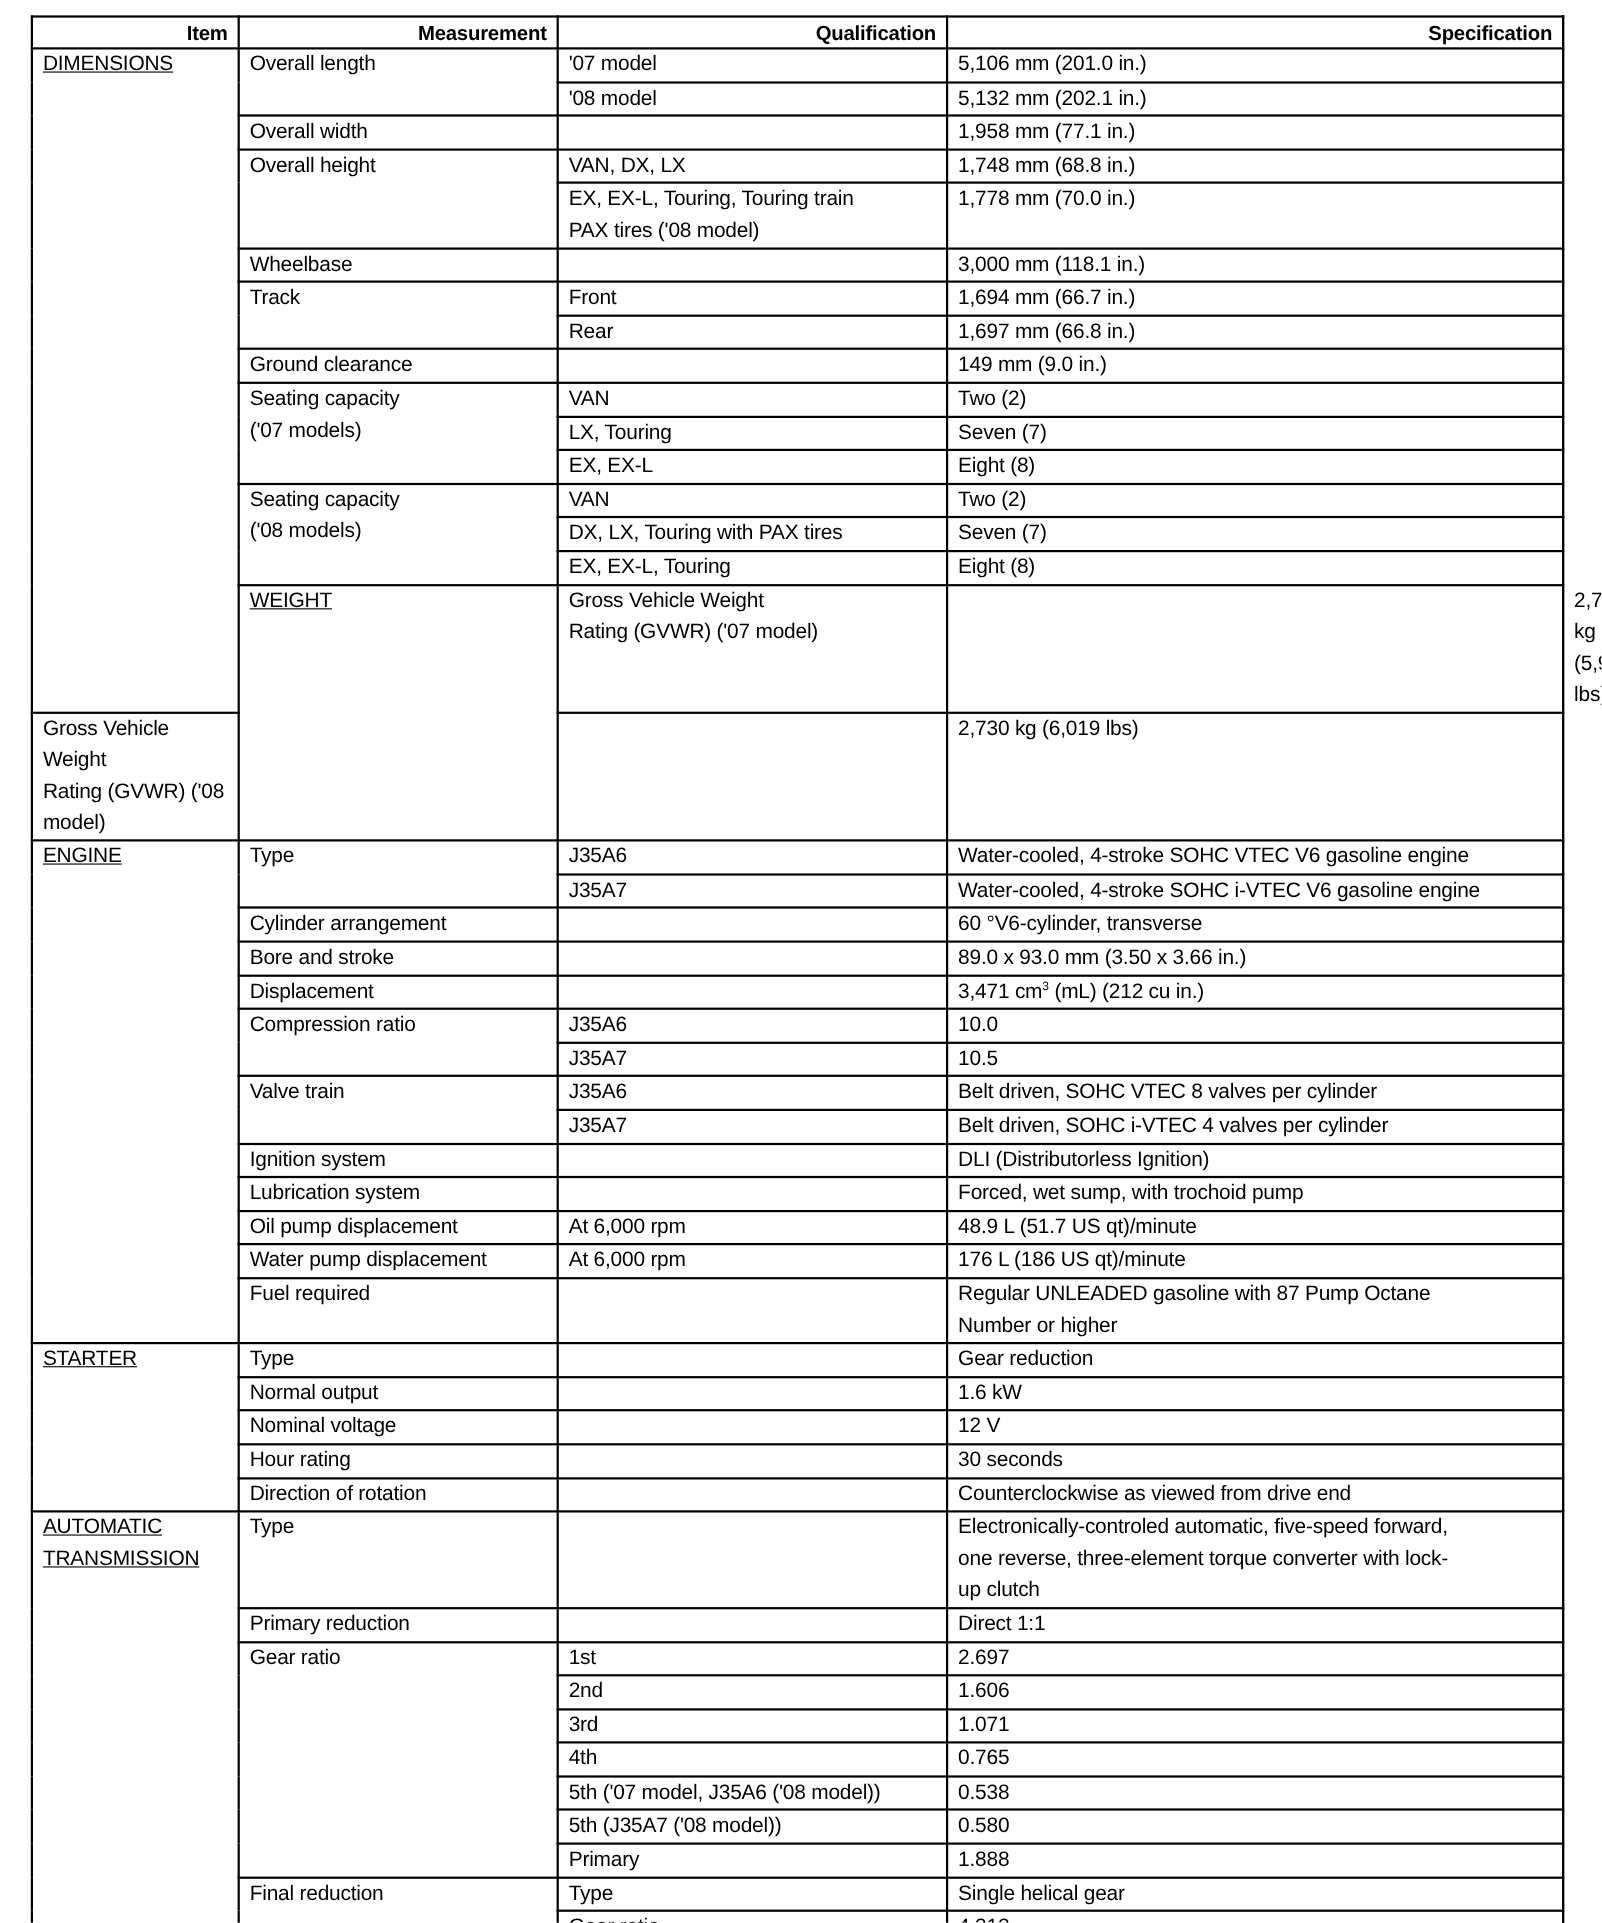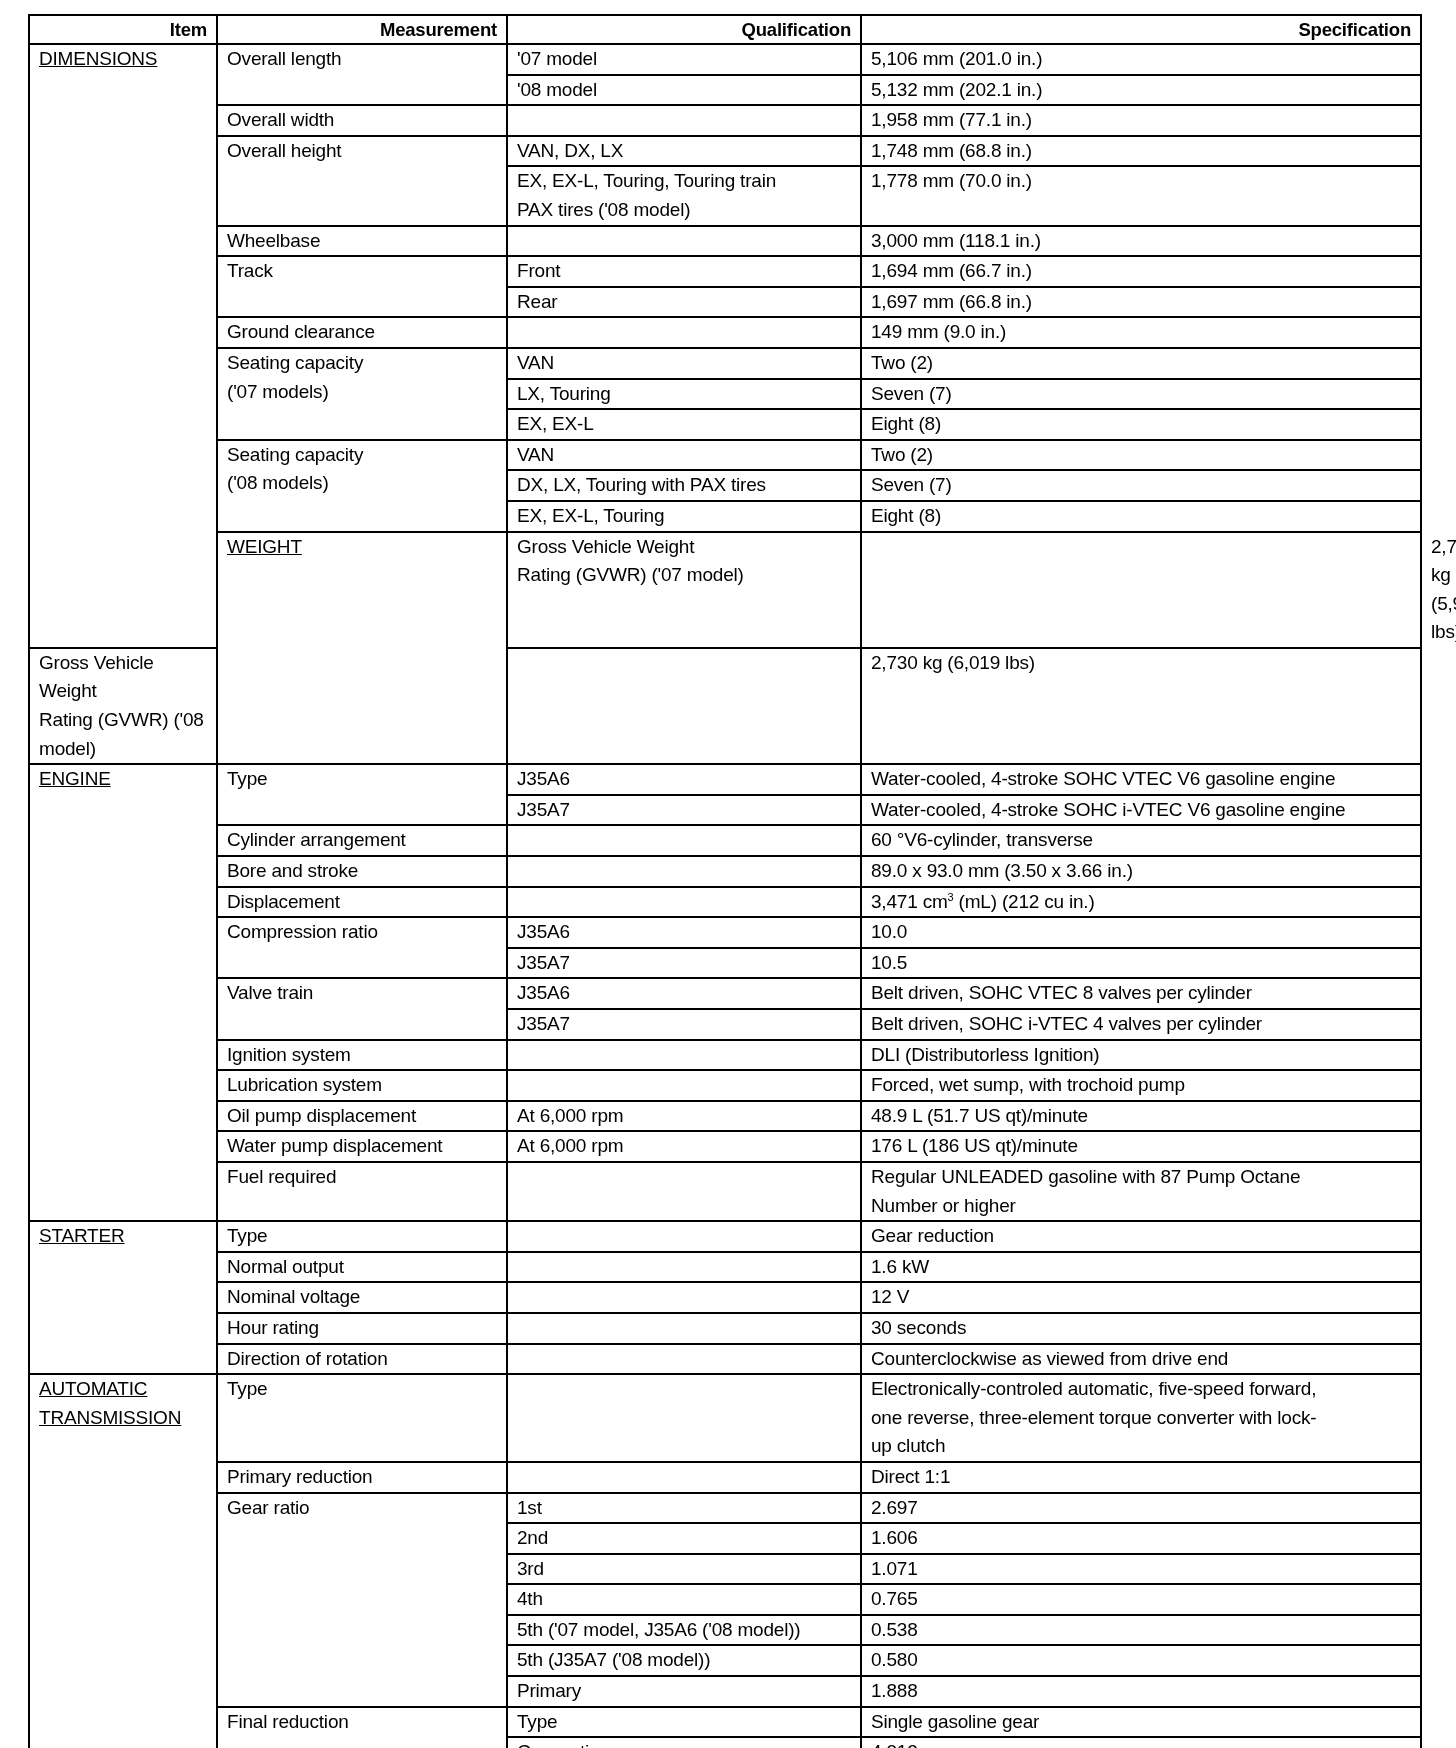--- a/index.html
+++ b/index.html
@@ -272,20 +272,20 @@
       <td>5th (J35A7 ('08 model))</td>
       <td>0.580</td>
     </tr>
     <tr>
       <td>Primary</td>
       <td>1.888</td>
     </tr>
     <tr>
       <td rowspan="2">Final reduction</td>
       <td>Type</td>
-      <td>Single gasoline gear</td>
+      <td>Single helical gear</td>
     </tr>
     <tr>
       <td>Gear ratio</td>
       <td>4.312</td>
     </tr>
   </tbody>
 </table>
 
 </body></html>

